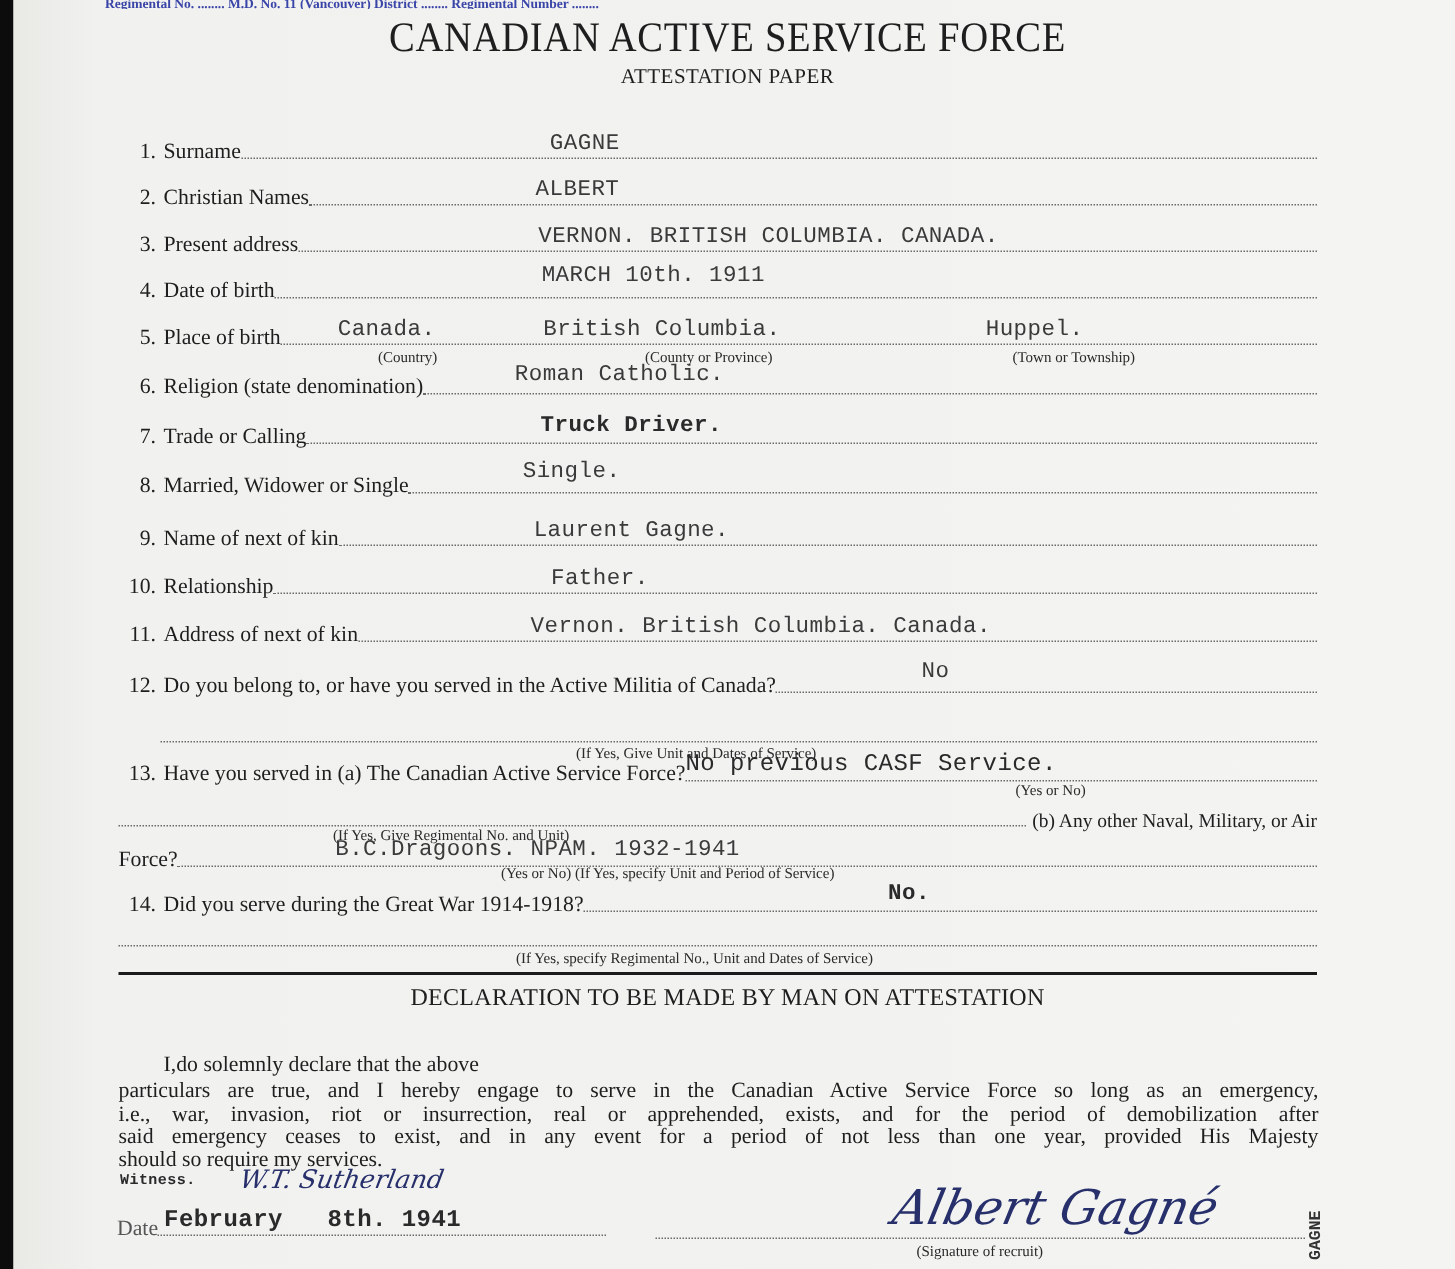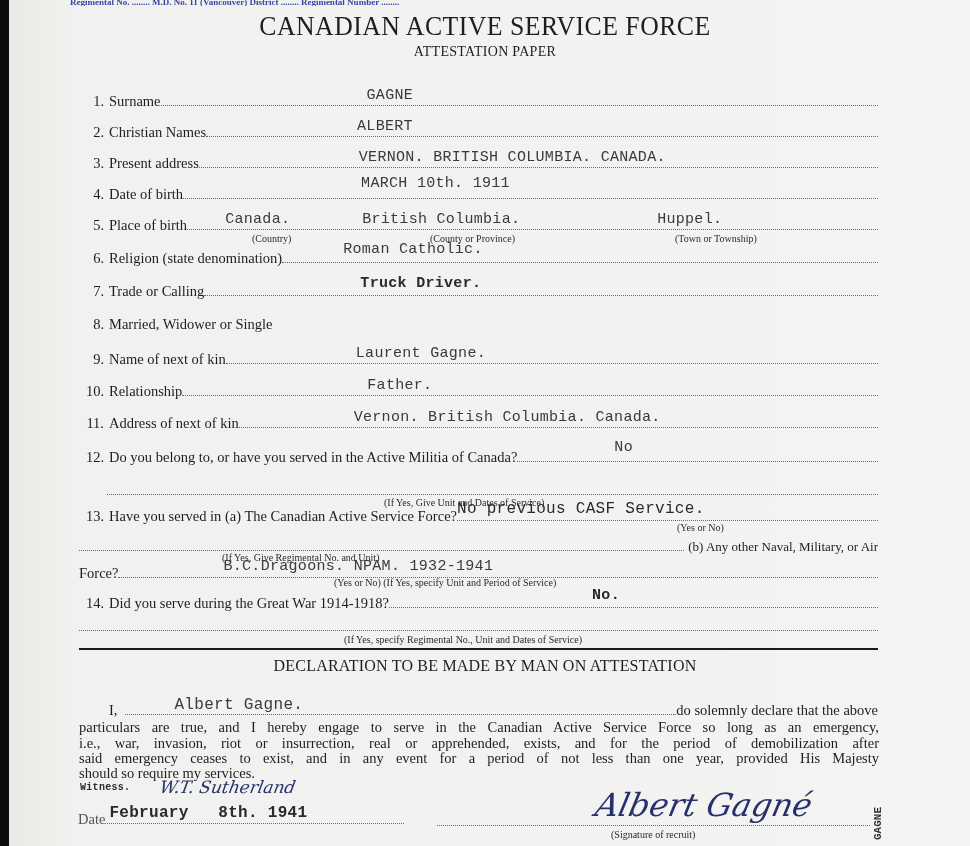--- a/index.html
+++ b/index.html
@@ -140,20 +140,23 @@
   <span class="num">7.</span>
   <span class="label">Trade or Calling</span>
   <span class="dots">
     <span class="typed bold" style="left:156px; bottom:3px">Truck Driver.</span>
   </span>
 </div>
 
 <div class="row" style="top:311px">
   <span class="num">8.</span>
   <span class="label">Married, Widower or Single</span>
+  <span class="dots">
+    <span class="typed" style="left:76px; bottom:5px">Single.</span>
+  </span>
 </div>
 
 <div class="row" style="top:346px">
   <span class="num">9.</span>
   <span class="label">Name of next of kin</span>
   <span class="dots">
     <span class="typed" style="left:130px">Laurent Gagne.</span>
   </span>
 </div>
 
@@ -214,23 +217,20 @@
 </div>
 <div class="fullline" style="top:630px; left:79px"></div>
 <span class="caption" style="left:344px; top:634px">(If Yes, specify Regimental No., Unit and Dates of Service)</span>
 
 <div class="rule"></div>
 
 <div class="decl-title">DECLARATION TO BE MADE BY MAN ON ATTESTATION</div>
 
 <div class="row" style="top:697px; left:79px; right:92px">
   <span class="label" style="margin-left:30px">I,</span>
-  <span class="dots" style="margin-left:8px">
-    <span class="typed" style="left:49px; bottom:0px; font-size:16px">Albert Gagne.</span>
-  </span>
   <span class="label">do solemnly declare that the above</span>
 </div>
 <div class="para" style="top:719px">particulars are true, and I hereby engage to serve in the Canadian Active Service Force so long as an emergency,</div>
 <div class="para" style="top:735px">i.e., war, invasion, riot or insurrection, real or apprehended, exists, and for the period of demobilization after</div>
 <div class="para" style="top:750px">said emergency ceases to exist, and in any event for a period of not less than one year, provided His Majesty</div>
 <div class="para last" style="top:765px">should so require my services.</div>
 
 <span class="typed bold" style="left:80px; top:782px; bottom:auto; font-size:10px">Witness.</span>
 <span class="sig-hand" style="left:160px; top:777px; font-size:17px; transform:skewX(-10deg)">W.T. Sutherland</span>
 

